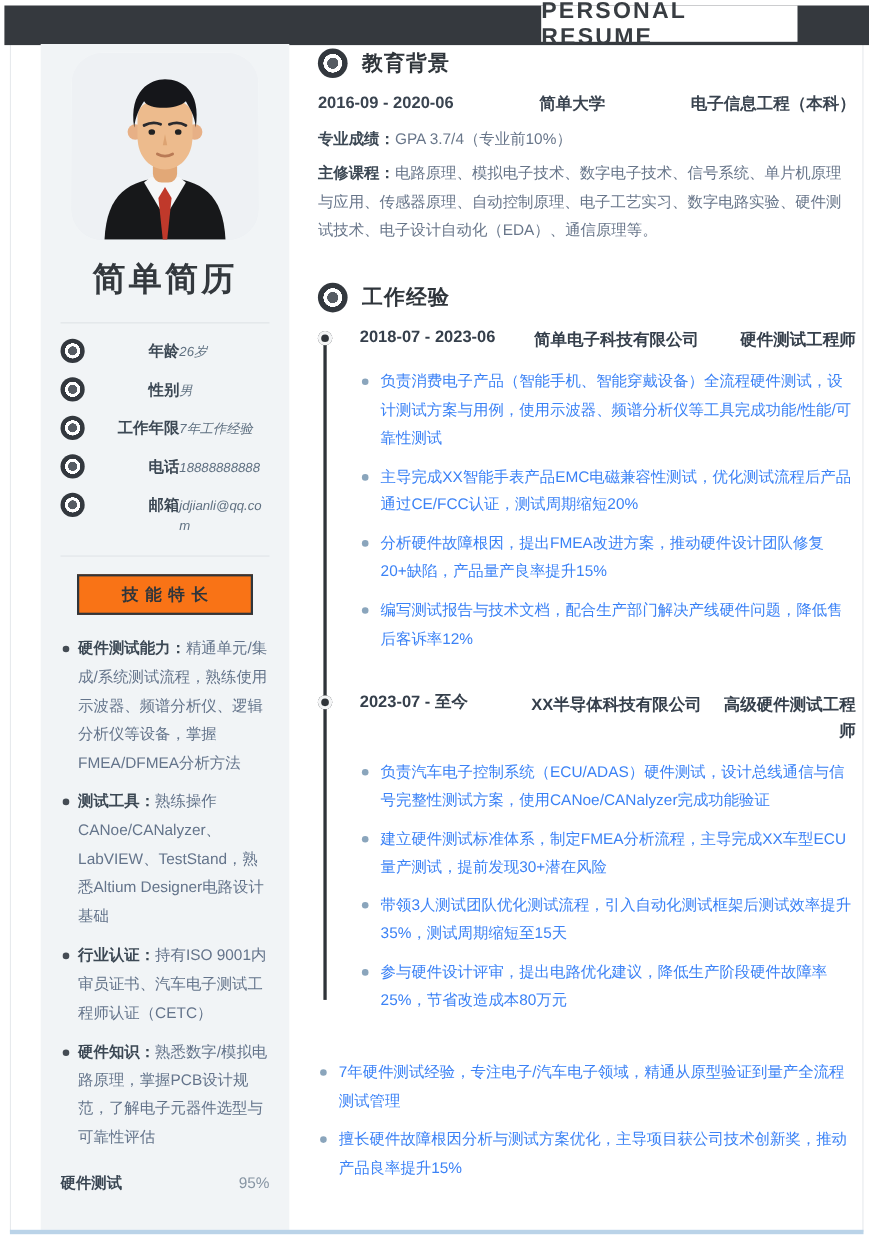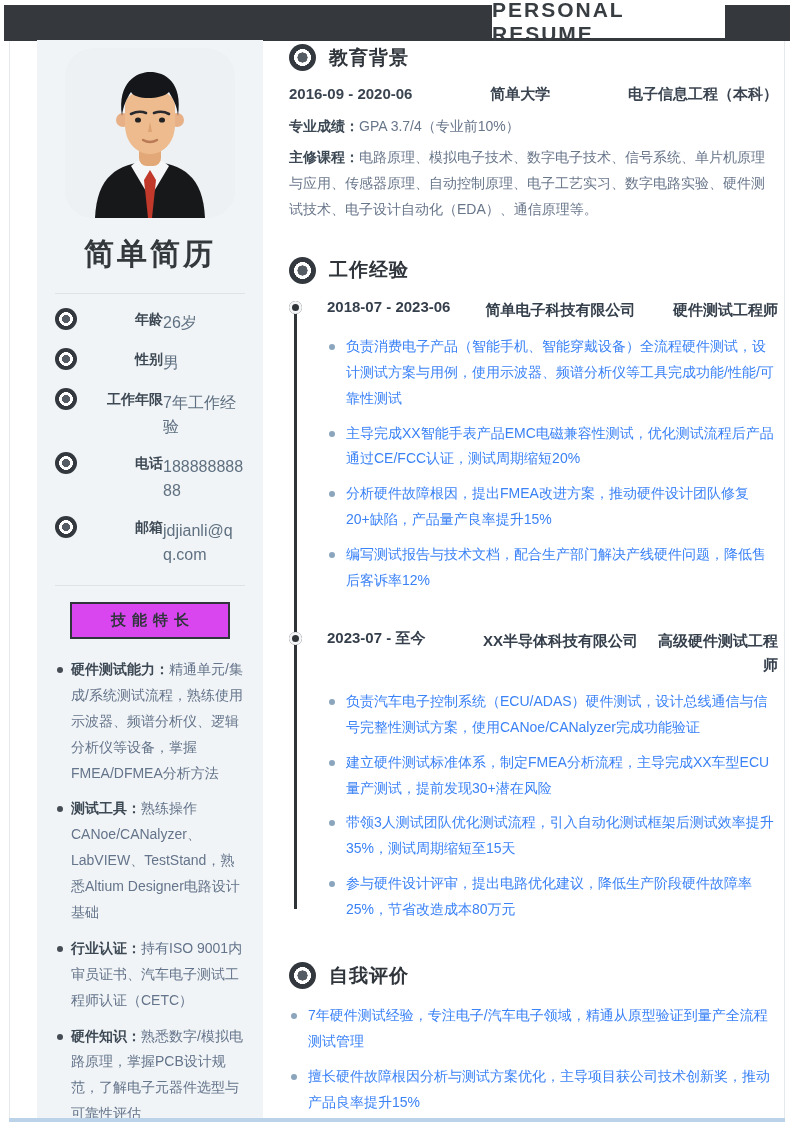--- a/index.html
+++ b/index.html
@@ -17,23 +17,23 @@
   
   .sidebar { position:absolute; left:37px; top:40px; width:226px; height:1078px; background:#f1f4f6; padding:8px 18px 0 18px; overflow:hidden; }
   .photo-card { width:170px; height:170px; margin:0 auto; border-radius:28px; background:linear-gradient(180deg,#f7f9fa 0%,#e9edf1 100%); overflow:hidden; }
   .name { text-align:center; font-size:30px; font-weight:bold; color:#33383d; letter-spacing:3px; margin-top:16px; }
   .divider { border-top:1px solid #dfe3e7; margin:18px 0 14px 0; }
 
   .info-row { display:flex; align-items:flex-start; margin-bottom:13px; }
   .donut { width:22px; height:22px; border-radius:50%; flex:none;
            background:radial-gradient(circle,#565c63 0 26%,#ffffff 27% 44%,#33383e 45% 100%); }
   .info-label { width:74px; font-size:14px; font-weight:bold; color:#3c4854; margin-left:12px; padding-top:3px;text-align:right; }
-  .info-value { flex:1; font-size:16px; color:#5f7081; padding-top:3px; line-height:1.5; word-break:break-all; }
-
-  .skills-box { width:160px; margin:16px auto 18px auto; border:2px solid #2f353b; background:#d946ef; text-align:center; padding:7px 0 7px 6px; }
+  .info-value { flex:1; font-size:12px; color:#5f7081; padding-top:3px; line-height:1.5; word-break:break-all;font-style:italic; }
+
+  .skills-box { width:160px; margin:16px auto 18px auto; border:2px solid #2f353b; background:#f97316; text-align:center; padding:7px 0 7px 6px; }
   .skills-box span { font-size:15px; font-weight:bold; color:#2f353b; letter-spacing:6px; }
 
   .skill-item { display:flex; margin-bottom:10px; }
   .side-dot { width:6px; height:6px; border-radius:50%; background:#454c54; flex:none; margin:10px 8px 0 2px; }
   .skill-text { font-size:14px; line-height:1.85; color:#64748b; }
   .skill-text b { color:#3c4854; }
 
   .bars { margin-top:20px; }
   .bar-row { margin-bottom:17px; }
   .bar-head { display:flex; justify-content:space-between; align-items:baseline; margin-bottom:8px; }
@@ -256,24 +256,20 @@
         </div>
         <div class="bullet">
           <span class="b-dot"></span>
           <span class="b-text">参与硬件设计评审，提出电路优化建议，降低生产阶段硬件故障率25%，节省改造成本80万元</span>
         </div>
       </div>
     </div>
 
     <div class="section-gap" style="height:30px;"></div>
 
-    <div class="section-header">
-      <span class="donut-lg"></span>
-      <span class="section-title">自我评价</span>
-    </div>
     <div>
       <div class="bullet">
         <span class="b-dot"></span>
         <span class="b-text">7年硬件测试经验，专注电子/汽车电子领域，精通从原型验证到量产全流程测试管理</span>
       </div>
       <div class="bullet">
         <span class="b-dot"></span>
         <span class="b-text">擅长硬件故障根因分析与测试方案优化，主导项目获公司技术创新奖，推动产品良率提升15%</span>
       </div>
 

